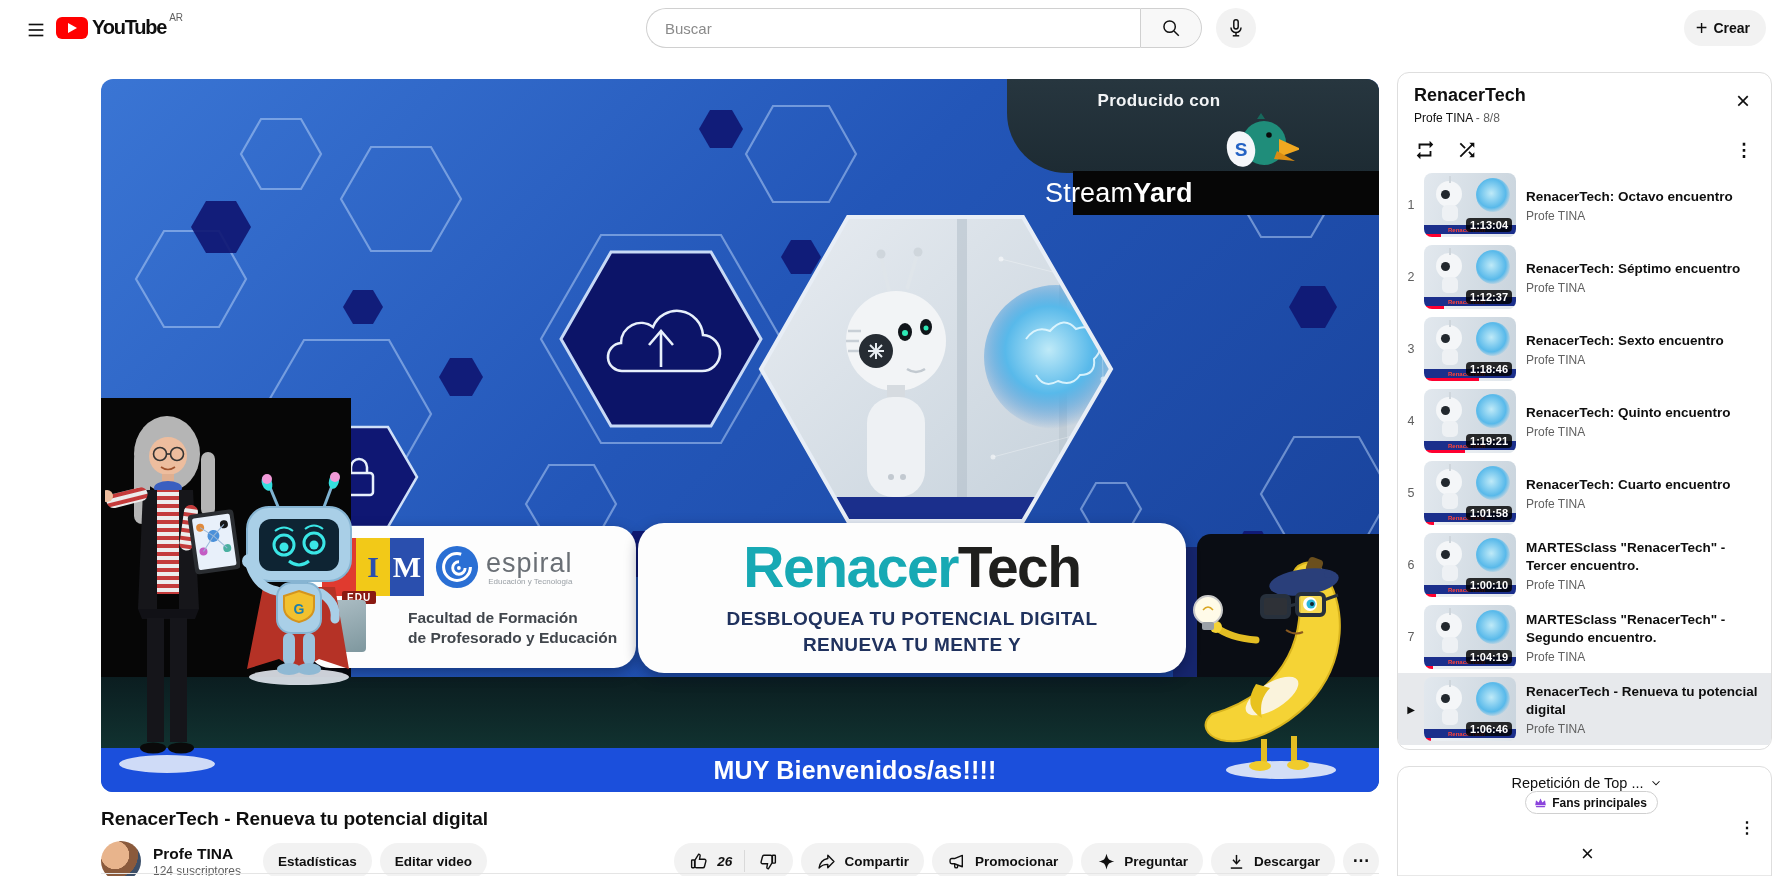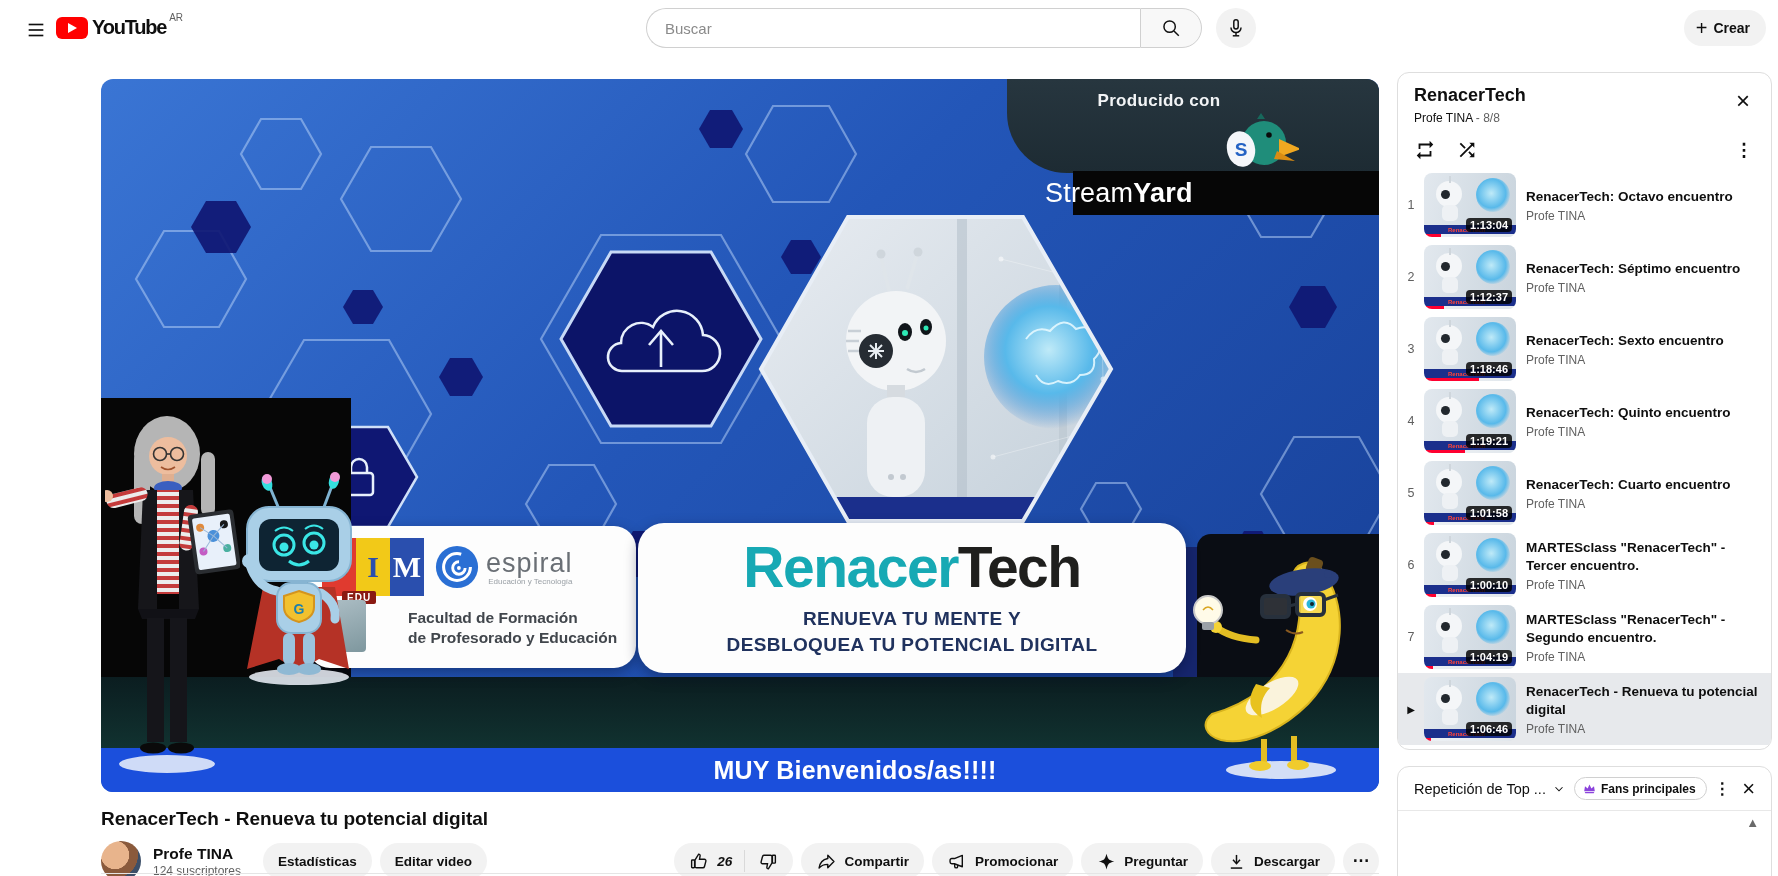--- a/index.html
+++ b/index.html
@@ -145,21 +145,21 @@
   .pl-duration { position:absolute; right:4px; bottom:5px; background:rgba(0,0,0,.82); color:#fff;
     font-size:11px; font-weight:bold; padding:1px 4px; border-radius:4px; z-index:3; }
   .pl-progress { position:absolute; left:0; bottom:0; width:100%; height:3px; background:rgba(255,255,255,.45); z-index:3; }
   .pl-progress-fill { display:block; height:100%; background:#ff0030; }
   .pl-meta { padding-left:10px; min-width:0; }
   .pl-title { font-size:13.5px; font-weight:bold; line-height:18px; max-height:36px; overflow:hidden; }
   .pl-channel { font-size:12px; color:#606060; margin-top:3px; }
 
   .chat-card { margin-top:16px; border:1px solid #dedede; border-radius:12px; background:#fff; height:210px;
     overflow:hidden; }
-  .chat-head { display:flex; align-items:center; padding:8px 10px 8px 16px; border-bottom:1px solid #e8e8e8; }
+  .chat-head { display:flex; align-items:center; padding:8px 10px 8px 16px; border-bottom:1px solid #e8e8e8;flex-direction:column; }
   .chat-title-btn { border:none; background:none; cursor:pointer; display:flex; align-items:center; gap:6px;
     font-size:14.5px; color:#0f0f0f; padding:0; white-space:nowrap; }
   .fans-chip { margin-left:8px; display:flex; align-items:center; gap:4px; border:1px solid #d0d0d0;
     border-radius:14px; background:#fff; padding:3px 10px 3px 7px; font-size:12px; font-weight:bold;
     color:#0f0f0f; cursor:pointer; white-space:nowrap; }
   .chat-dots { margin-left:auto; border:none; background:none; cursor:pointer; font-size:16px; font-weight:bold;
     color:#0f0f0f; padding:4px 6px; }
   .chat-close { border:none; background:none; cursor:pointer; font-size:22px; color:#0f0f0f; padding:0 6px; }
   .chat-body { position:relative; height:160px; background:#fff; }
   .chat-scrolltop { position:absolute; right:12px; top:4px; border:none; background:none; cursor:pointer;
@@ -375,22 +375,22 @@
         <div class="mini-photo"></div>
         <div class="faculty">
           <div>Facultad de Formación</div>
           <div>de Profesorado y Educación</div>
         </div>
       </div>
 
       <div class="white-box renacer-box">
         <div class="renacer-logo"><span class="teal">Renacer</span><span class="dark">Tech</span></div>
         <div class="renacer-tag">
+          <div>DESBLOQUEA TU POTENCIAL DIGITAL</div>
           <div>RENUEVA TU MENTE Y</div>
-          <div>DESBLOQUEA TU POTENCIAL DIGITAL</div>
         </div>
       </div>
 
       <svg class="char-svg woman-svg" width="135" height="380" viewBox="0 0 135 380">
         <defs>
           <pattern id="stripes" width="8" height="8" patternUnits="userSpaceOnUse">
             <rect width="8" height="8" fill="#ececec"></rect>
               <rect y="4" width="8" height="4" fill="#c43b3b"></rect>
           </pattern>
         </defs>

